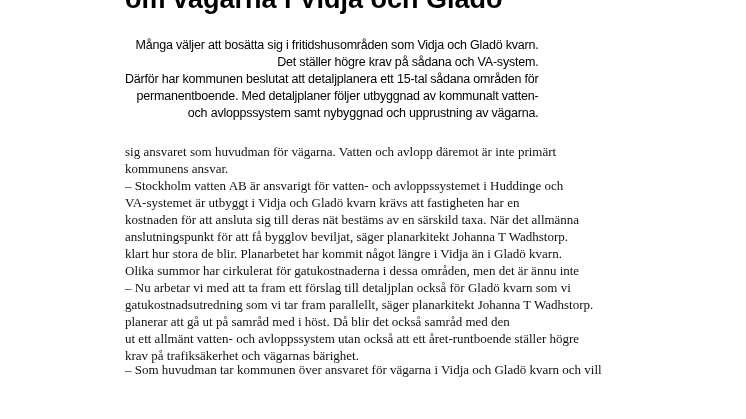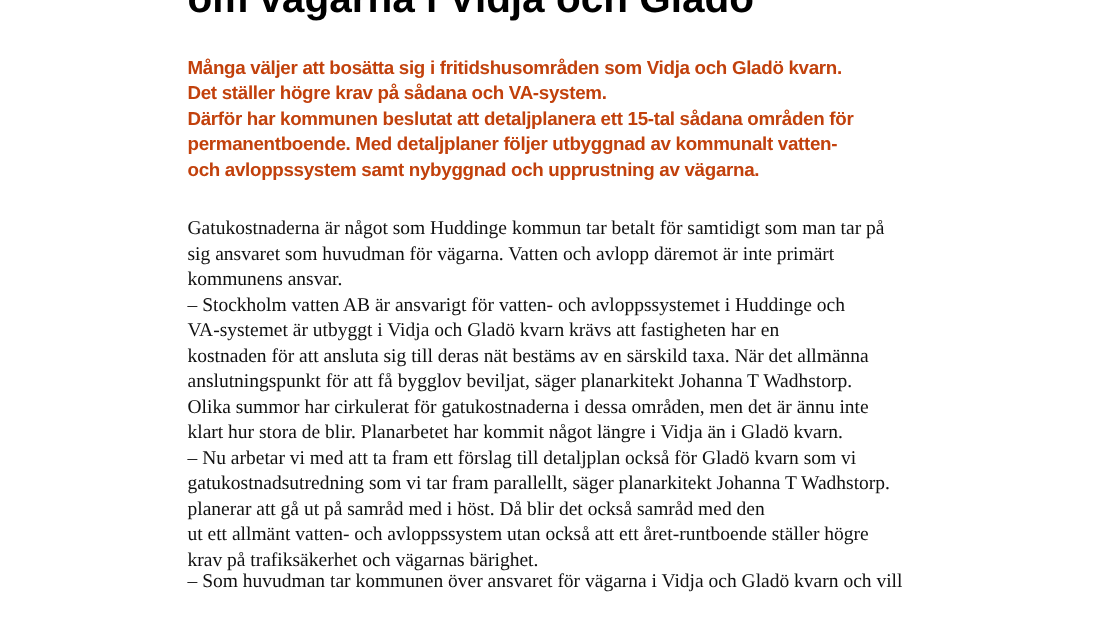--- a/index.html
+++ b/index.html
@@ -27,24 +27,25 @@
     letter-spacing: 0px;
     white-space: nowrap;
     color: #000000;
   }
   
   #intro {
     position: absolute;
     left: 125px;
     top: 37px;
     font-family: "Liberation Sans", sans-serif;
-    font-weight: bold;
+    font-weight: normal;
     font-size: 12.5px;
     letter-spacing: -0.2px;
-    color: #c2410c;
+    color: #000000;
+    text-align: right;
   }
   #intro .line {
     line-height: 17px;
     white-space: nowrap;
   }
   
   #bodytext {
     position: absolute;
     left: 125px;
     top: 143px;
@@ -73,29 +74,28 @@
   <div id="intro">
       <div class="line">Många väljer att bosätta sig i fritidshusområden som Vidja och Gladö kvarn.</div>
       <div class="line">Det ställer högre krav på sådana och VA-system.</div>
       <div class="line">Därför har kommunen beslutat att detaljplanera ett 15-tal sådana områden för</div>
       <div class="line">permanentboende. Med detaljplaner följer utbyggnad av kommunalt vatten-</div>
       <div class="line">och avloppssystem samt nybyggnad och upprustning av vägarna.</div>
     </div>
 
   <div id="bodytext">
     <div>
-        <div class="line">Gatukostnaderna är något som Huddinge kommun tar betalt för samtidigt som man tar på</div>
         <div class="line">sig ansvaret som huvudman för vägarna. Vatten och avlopp däremot är inte primärt</div>
         <div class="line">kommunens ansvar.</div>
         <div class="line">– Stockholm vatten AB är ansvarigt för vatten- och avloppssystemet i Huddinge och</div>
         <div class="line">VA-systemet är utbyggt i Vidja och Gladö kvarn krävs att fastigheten har en</div>
         <div class="line">kostnaden för att ansluta sig till deras nät bestäms av en särskild taxa. När det allmänna</div>
         <div class="line">anslutningspunkt för att få bygglov beviljat, säger planarkitekt Johanna T Wadhstorp.</div>
+        <div class="line">klart hur stora de blir. Planarbetet har kommit något längre i Vidja än i Gladö kvarn.</div>
         <div class="line">Olika summor har cirkulerat för gatukostnaderna i dessa områden, men det är ännu inte</div>
-        <div class="line">klart hur stora de blir. Planarbetet har kommit något längre i Vidja än i Gladö kvarn.</div>
         <div class="line">– Nu arbetar vi med att ta fram ett förslag till detaljplan också för Gladö kvarn som vi</div>
         <div class="line">gatukostnadsutredning som vi tar fram parallellt, säger planarkitekt Johanna T Wadhstorp.</div>
         <div class="line">planerar att gå ut på samråd med i höst. Då blir det också samråd med den</div>
         <div class="line">ut ett allmänt vatten- och avloppssystem utan också att ett året-runtboende ställer högre</div>
         <div class="line">krav på trafiksäkerhet och vägarnas bärighet.</div>
       </div>
     <div class="clipped">– Som huvudman tar kommunen över ansvaret för vägarna i Vidja och Gladö kvarn och vill</div>
   </div>
 
 </div>

